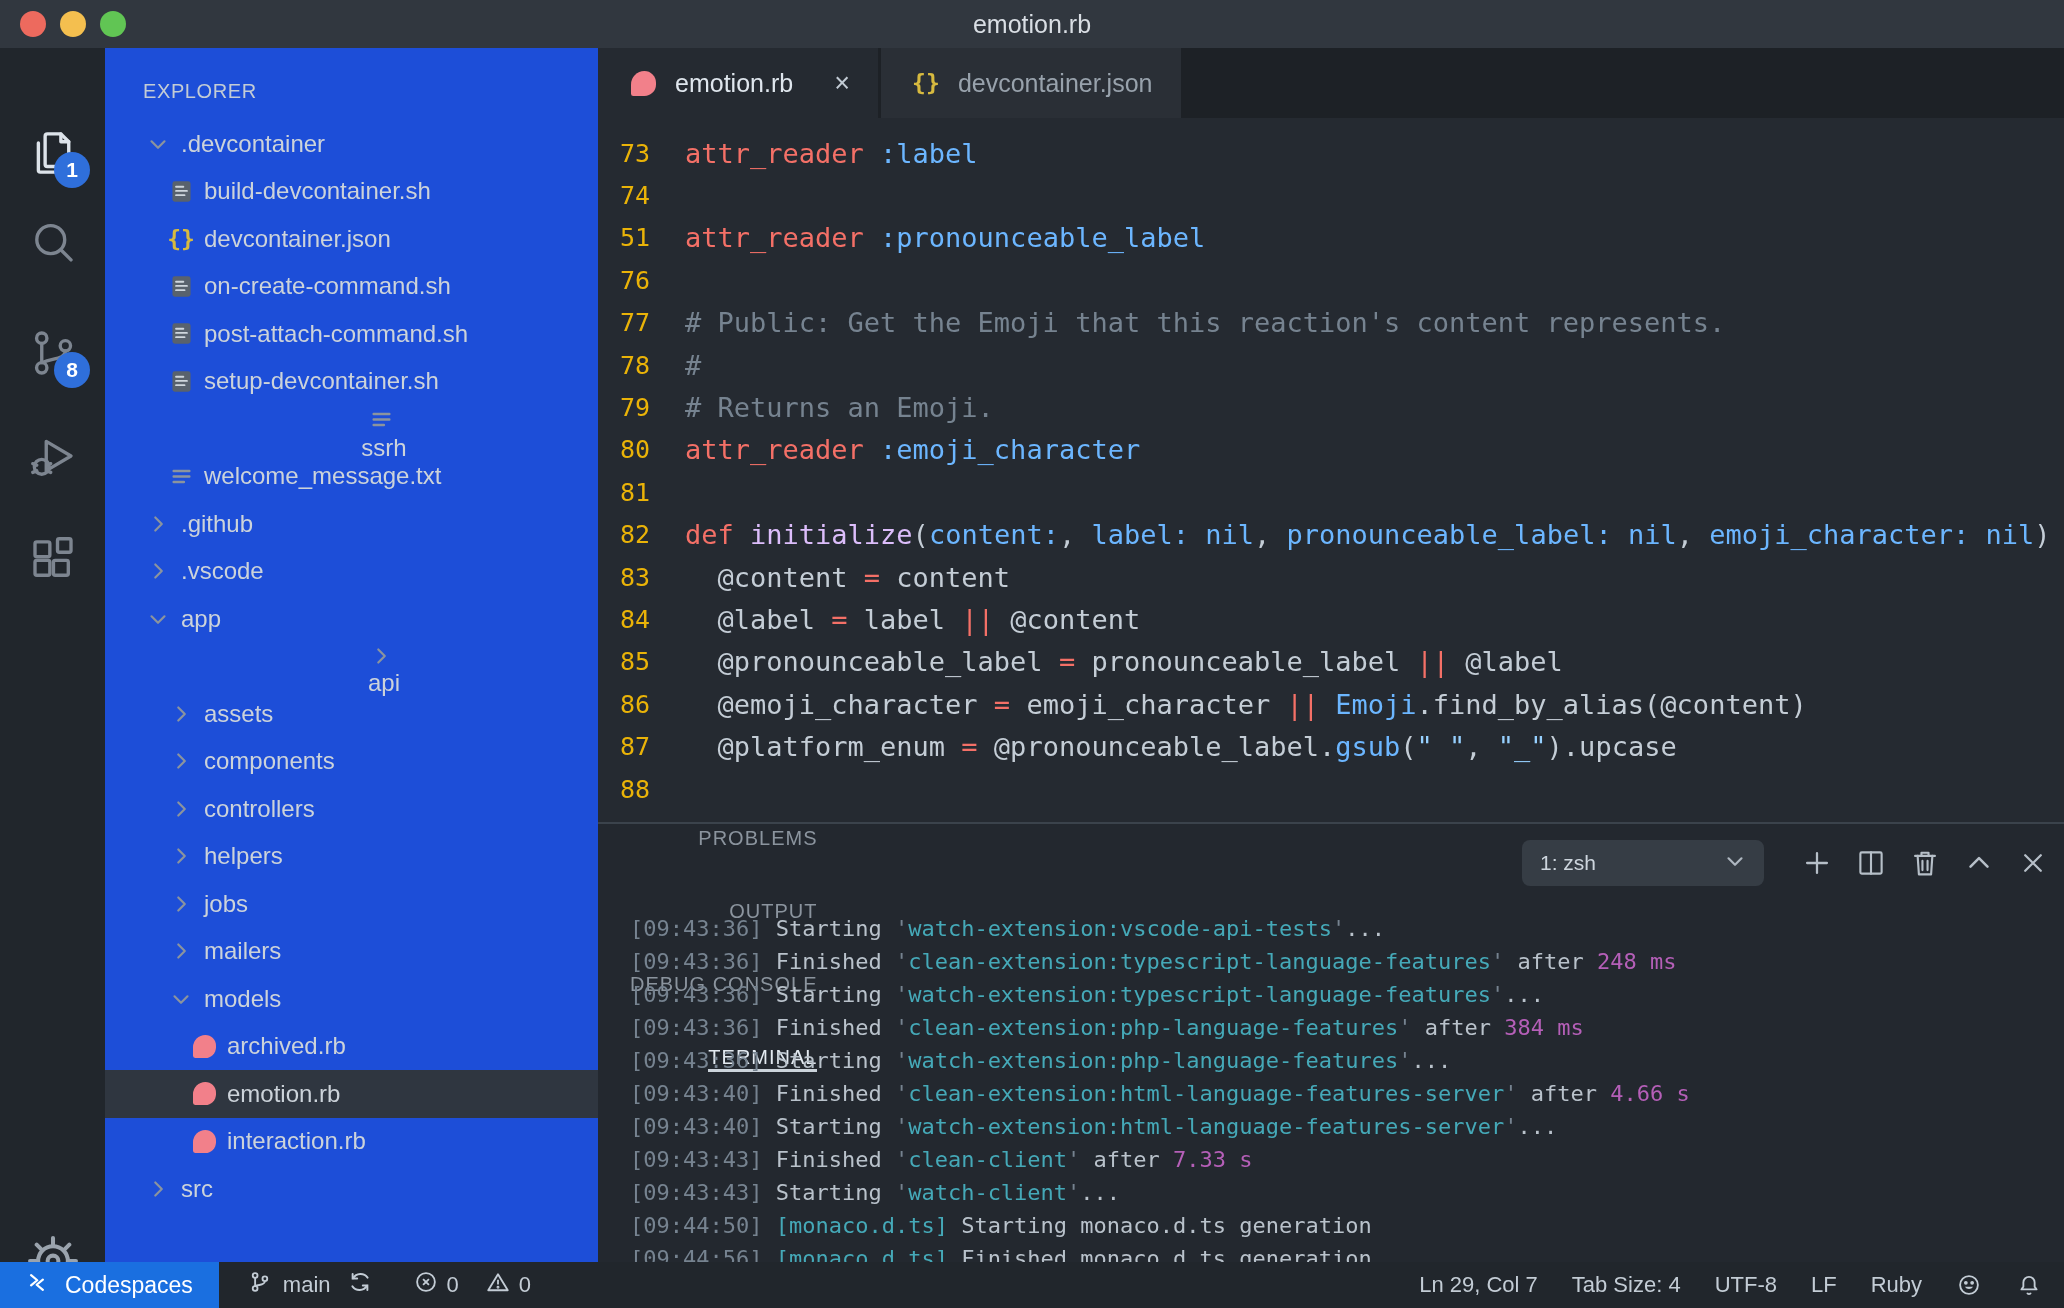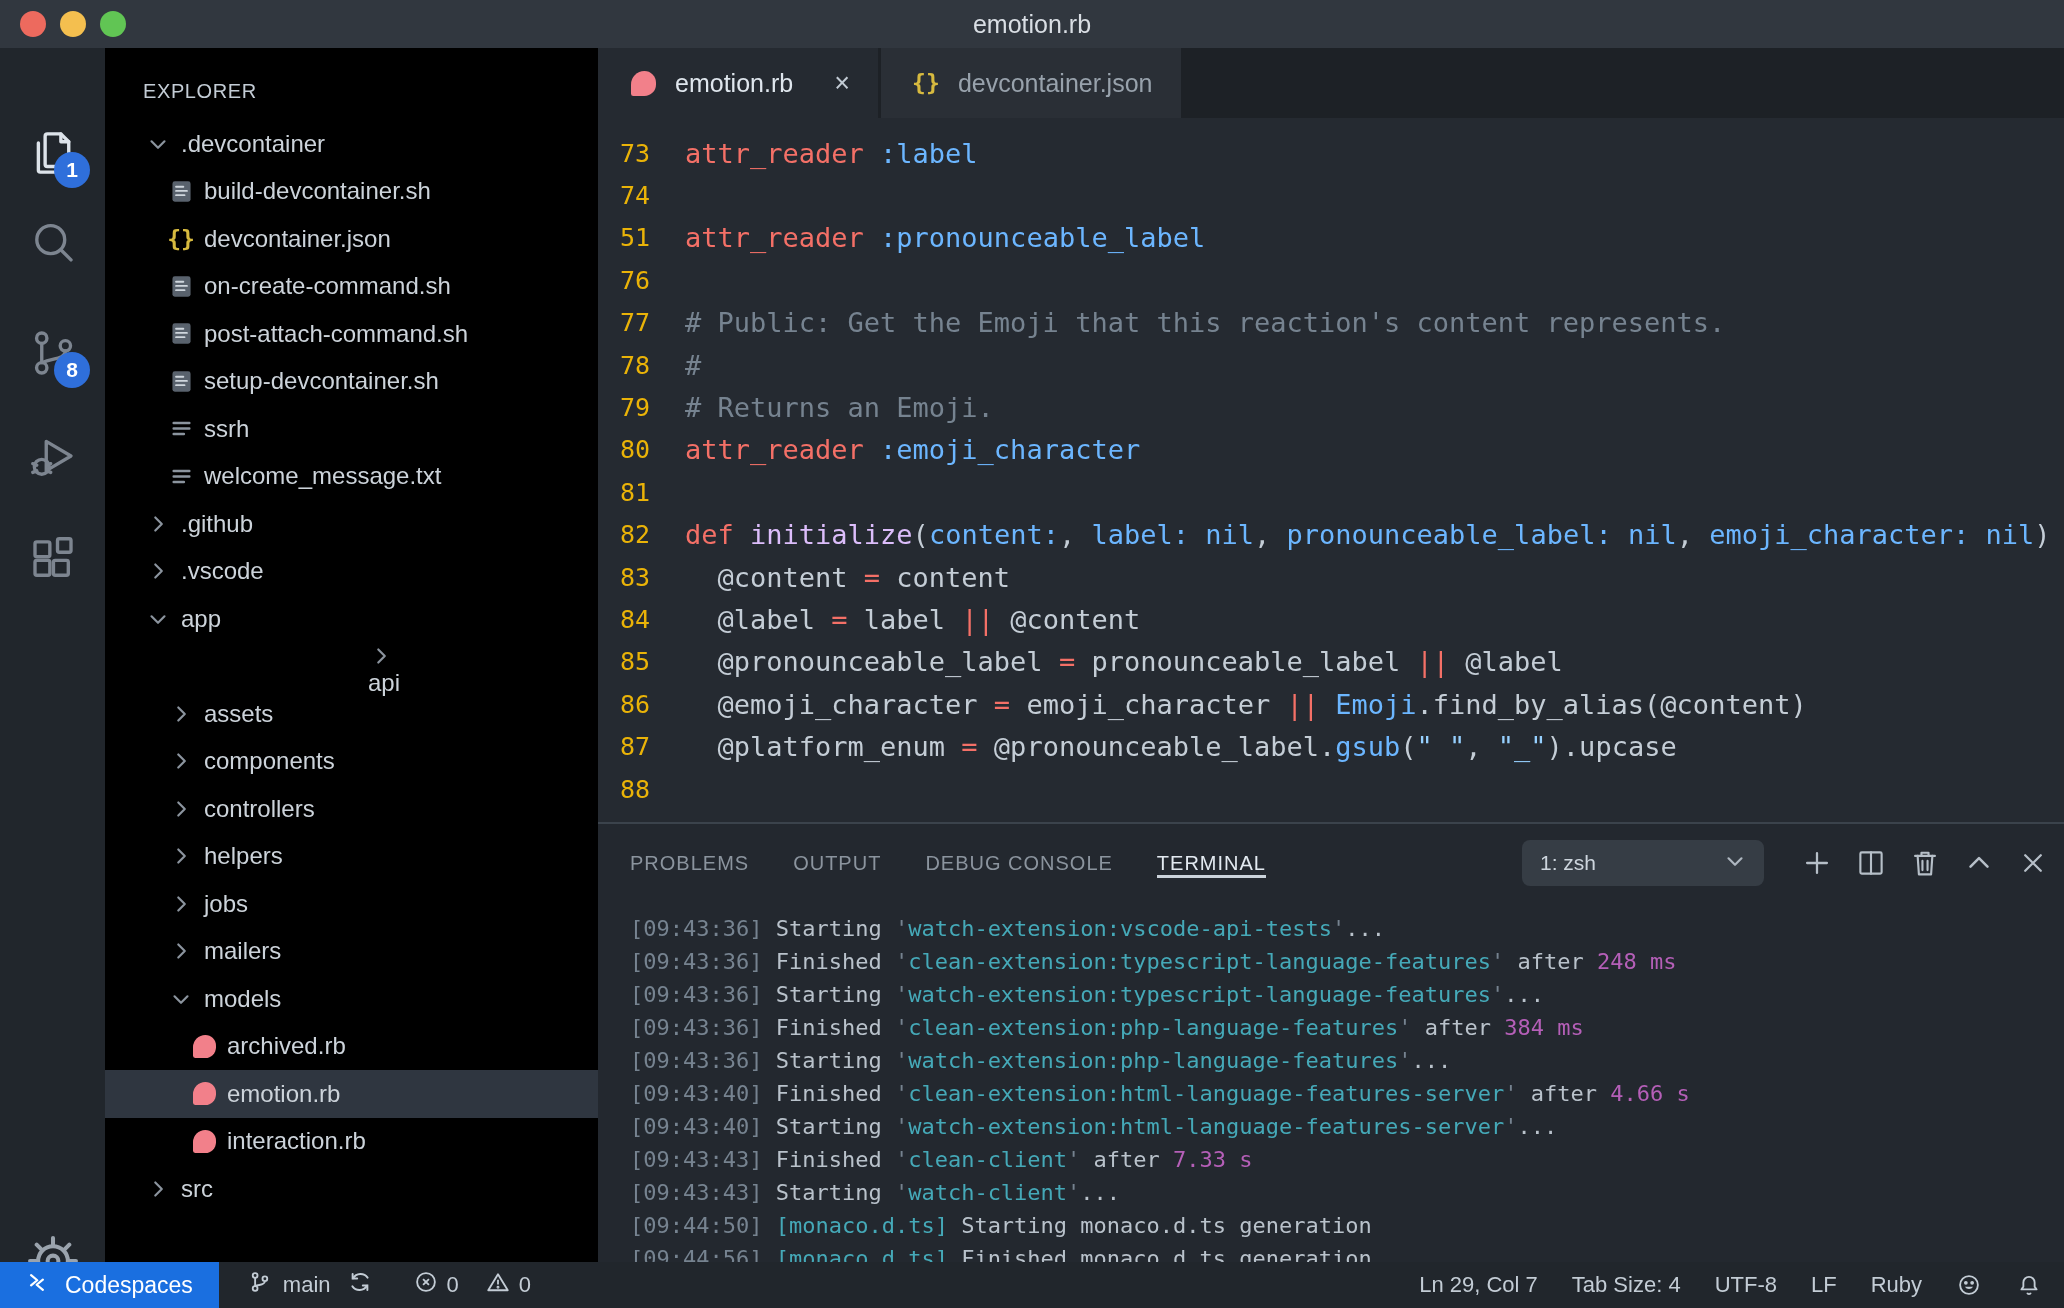--- a/index.html
+++ b/index.html
@@ -22,21 +22,21 @@
   .ab-item.active { color:#dde3ea; }
   .ab-item svg { width:54px; height:54px; display:block; }
   .ab-item:nth-of-type(1){ top:78px; } .ab-item:nth-of-type(2){ top:168px; }
   .ab-item:nth-of-type(3){ top:278px; } .ab-item:nth-of-type(4){ top:381px; }
   .ab-item:nth-of-type(5){ top:484px; }
   .ab-gear { position:absolute; left:26px; top:1186px; width:54px; height:54px; color:#9aa3ad; }
   .ab-gear svg { width:54px; height:54px; }
   .badge { position:absolute; right:-10px; bottom:-8px; min-width:36px; height:36px; border-radius:18px;
     background:#2f6fdb; color:#fff; font-size:21px; font-weight:bold; display:flex; align-items:center; justify-content:center; }
   
-  .sidebar { width:493px; flex:none; background:#000000; position:relative; }
+  .sidebar { width:493px; flex:none; background:#1d4ed8; position:relative; }
   .sidebar-header { padding:32px 0 0 38px; font-size:20px; letter-spacing:.6px; color:#c3ccd5; height:72px; }
   .tree { position:absolute; top:72px; left:0; right:0; }
   .trow { height:47.5px; display:flex; align-items:center; color:#ccd3da; font-size:24px; white-space:nowrap; }
   .trow.selected { background:#2f3640; }
   .trow.root { font-weight:bold; }
   .tr-slot { width:34px; flex:none; display:flex; align-items:center; justify-content:center; color:#8b949e; }
   .tr-slot svg { width:26px; height:26px; }
   .tr-icon { width:34px; flex:none; display:flex; align-items:center; justify-content:center; }
   .tr-icon svg { width:29px; height:29px; }
   .tr-label { margin-left:6px; }
@@ -55,21 +55,21 @@
   .editor { height:704px; padding-top:14px; overflow:hidden; flex:none;
     font-family:"DejaVu Sans Mono", monospace; }
   .cl { height:42.4px; display:flex; align-items:center; }
   .gutter { width:52px; flex:none; text-align:right; color:#eab308; font-size:25px; }
   .code { margin-left:35px; white-space:pre; font-size:27px; color:#c4cdd6; }
   .tk-k{ color:#f47067; } .tk-f{ color:#dcbdfb; } .tk-b{ color:#6cb6ff; }
   .tk-s{ color:#96d0ff; } .tk-c{ color:#768390; } .tk-d{ color:#c4cdd6; }
   
   .panel { flex:1; background:#23282f; border-top:2px solid #3b434c; display:flex; flex-direction:column; min-height:0; }
   .panel-header { height:78px; flex:none; display:flex; align-items:center; justify-content:space-between; padding:0 14px 0 32px; }
-  .panel-tabs { display:flex; gap:44px; height:78px; align-items:center; }
+  .panel-tabs { display:flex; gap:44px; height:78px; align-items:flex-end;flex-direction:column; }
   .ptab { display:flex; align-items:center; font-size:20px; letter-spacing:1px; color:#8b949e;
     border-bottom:3px solid transparent; padding-top:3px; }
   .ptab.active { color:#e3eaf1; border-bottom-color:#cbd3db; }
   .panel-actions { display:flex; align-items:center; gap:20px; }
   .shell-select { width:242px; height:46px; background:#363d45; border-radius:8px; display:flex; align-items:center;
     justify-content:space-between; padding:0 16px 0 18px; color:#cdd5dd; font-size:21px; margin-right:16px; }
   .shell-select svg { width:26px; height:26px; color:#aeb7c0; }
   .pa-btn { width:34px; height:34px; color:#b6bfc8; }
   .pa-btn svg { width:34px; height:34px; }
   .terminal { padding:10px 0 0 32px; font-family:"DejaVu Sans Mono", monospace; }
@@ -185,21 +185,21 @@
           </div>
           <div class="trow" style="padding-left: 59px;">
             <span class="tr-icon">
               <svg viewBox="0 0 24 24">
                 <rect x="4.5" y="3.5" width="15" height="17" rx="2" fill="#59626d"></rect>
                 <path d="M7.5 8h6M7.5 11.5h9M7.5 15h7" stroke="#cfd6dd" stroke-width="1.6" stroke-linecap="round"></path>
               </svg>
             </span>
             <span class="tr-label">setup-devcontainer.sh</span>
           </div>
-          <div class="trow" style="padding-left: 59px;">
+          <div class="trow" style="padding-left: 59px; flex-direction: column;">
             <span class="tr-icon" style="color: rgb(139, 148, 158);">
               <svg viewBox="0 0 24 24" fill="none" stroke="currentColor" stroke-width="2" stroke-linecap="round" stroke-linejoin="round">
                 <path d="M5.5 7.5h13M5.5 12h13M5.5 16.5h8.5"></path>
               </svg>
             </span>
             <span class="tr-label">ssrh</span>
           </div>
           <div class="trow" style="padding-left: 59px;">
             <span class="tr-icon" style="color: rgb(139, 148, 158);">
               <svg viewBox="0 0 24 24" fill="none" stroke="currentColor" stroke-width="2" stroke-linecap="round" stroke-linejoin="round">

